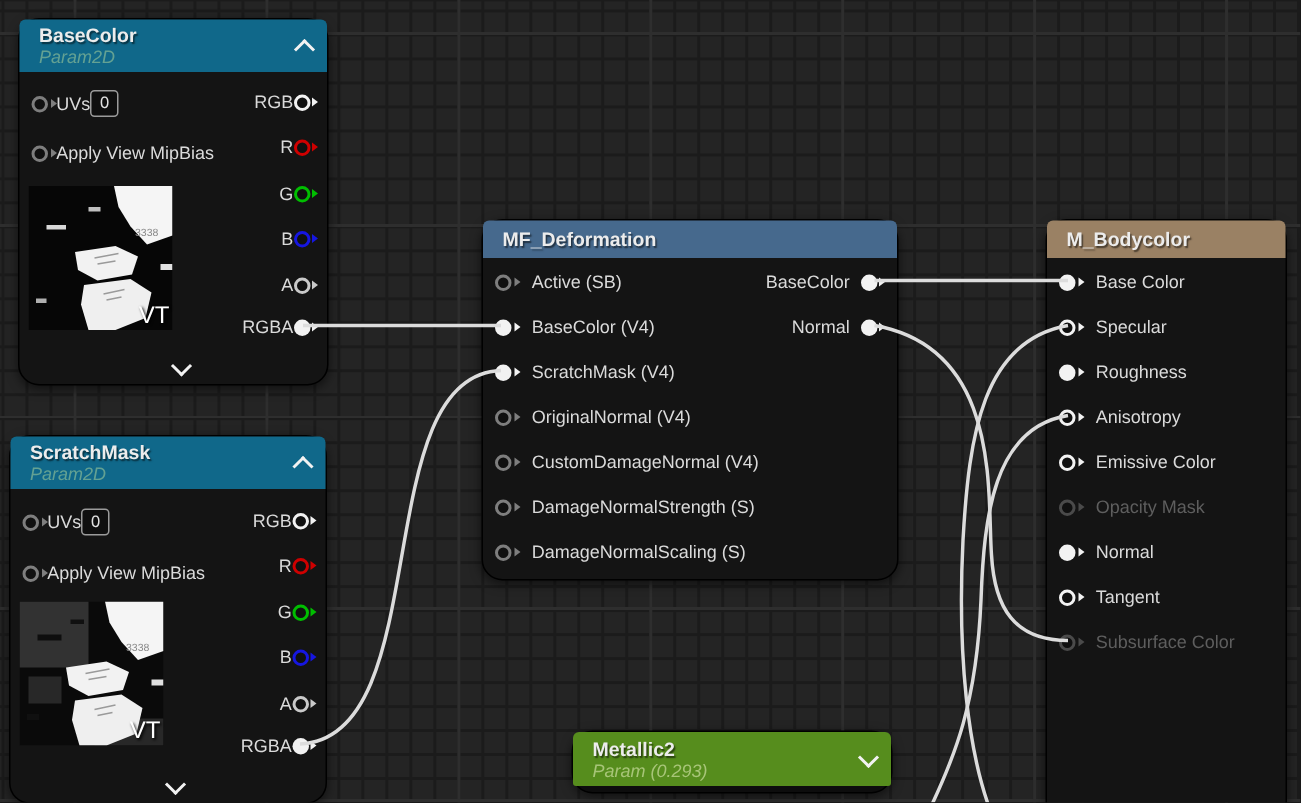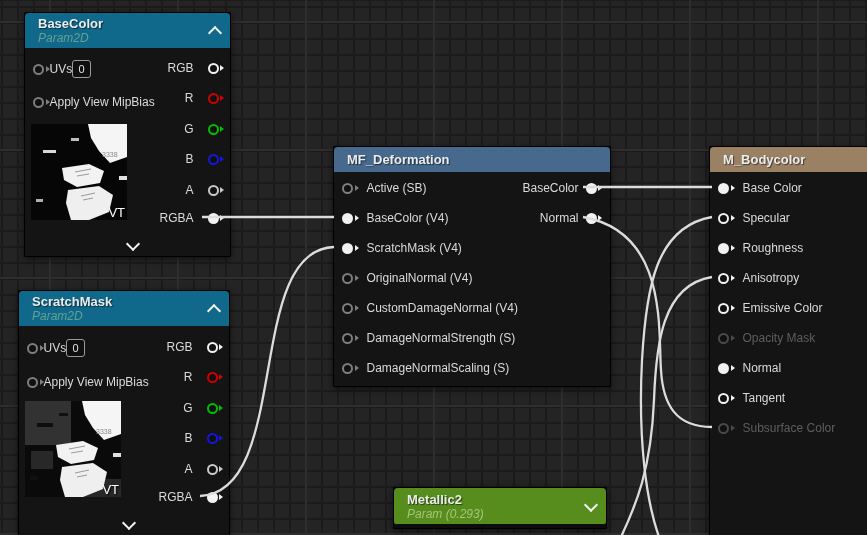--- a/index.html
+++ b/index.html
@@ -11,21 +11,21 @@
       repeating-linear-gradient(90deg, var(--grid_major,#303030) 0 2px, transparent 2px 128px),
       repeating-linear-gradient(0deg,  var(--grid_major,#2c2c2c) 0 2px, transparent 2px 128px),
       repeating-linear-gradient(90deg, var(--grid_minor,#1b1b1b) 0 2px, transparent 2px 16px),
       repeating-linear-gradient(0deg,  var(--grid_minor,#1b1b1b) 0 2px, transparent 2px 16px);
     background-position:49px 0, 0 0, 1px 0, 0 1px;
   }
   #wires{position:absolute;left:0;top:0;pointer-events:none;z-index:5;}
   #wires path{stroke:var(--wire,#DCDCDC);stroke-width:2.3;fill:none;}
 
   .node{position:absolute;background:var(--node_bg,#141414);border:1px solid #000;
-        border-radius:1px;box-shadow:0 2px 7px rgba(0,0,0,.55);z-index:2;margin-left:12px;}
+        border-radius:14px;box-shadow:0 2px 7px rgba(0,0,0,.55);z-index:2;}
   .hdr{display:flex;justify-content:space-between;align-items:center;
        padding:0 10px 0 13px;border-radius:4px 4px 0 0;}
   .hdr .t{font-size:13px;font-weight:bold;color:#ECECEC;text-shadow:1px 1px 1px rgba(0,0,0,.55);line-height:15px;}
   .hdr .s{font-size:12px;font-style:italic;line-height:14px;}
   .hdr2{height:35px;}
   .hdr1{height:25px;}
   .teal{background:var(--accent_teal,#10688A);}
   .teal .s{color:var(--teal_subtitle,#63A193);}
   .steel{background:var(--mf_blue,#46698D);}
   .tan{background:var(--body_tan,#9A8164);}
@@ -43,25 +43,25 @@
   .arw{width:0;height:0;border:3px solid transparent;border-left:4.5px solid var(--pc,#F2F2F2);border-right:0;margin-left:1.5px;}
   .white{--pc:#F2F2F2}.red{--pc:var(--pin_red,#CF0000)}.green{--pc:var(--pin_green,#00BE00)}
   .blue{--pc:var(--pin_blue,#1616E0)}.ltgray{--pc:#C9C9C9}.gray{--pc:#7E7E7E}.dis{--pc:#4A4A4A}
 
   .lbl{font-size:12px;color:var(--label,#DADADA);white-space:nowrap;}
   .dislbl{color:var(--label_disabled,#5E5E5E);}
 
   
   .lrow,.orow{position:absolute;display:flex;align-items:center;height:16px;}
   .lrow{left:8px;}
-  .orow{right:6px;gap:14px;}
+  .orow{right:6px;gap:0;}
   .valbox{min-width:15px;height:16px;border:1px solid #9B9B9B;border-radius:3px;color:#E2E2E2;
           font-size:11px;line-height:16px;text-align:center;padding:0 1px;background:rgba(0,0,0,.25);}
   .tex-preview{position:absolute;border:0;}
-  .vt{position:absolute;right:2px;bottom:0;font-size:13px;color:#fff;text-shadow:1px 1px 2px #000;}
+  .vt{position:absolute;right:2px;bottom:0;font-size:16px;color:#fff;text-shadow:1px 1px 2px #000;}
 
   
   .rows{padding-top:1px;}
   .irow{display:flex;align-items:center;height:30px;padding-left:8px;gap:8px;}
   .outabs{position:absolute;display:flex;align-items:center;gap:7px;right:8px;height:30px;}
 </style>
 </head>
 <body>
 
 <div id="canvas">

